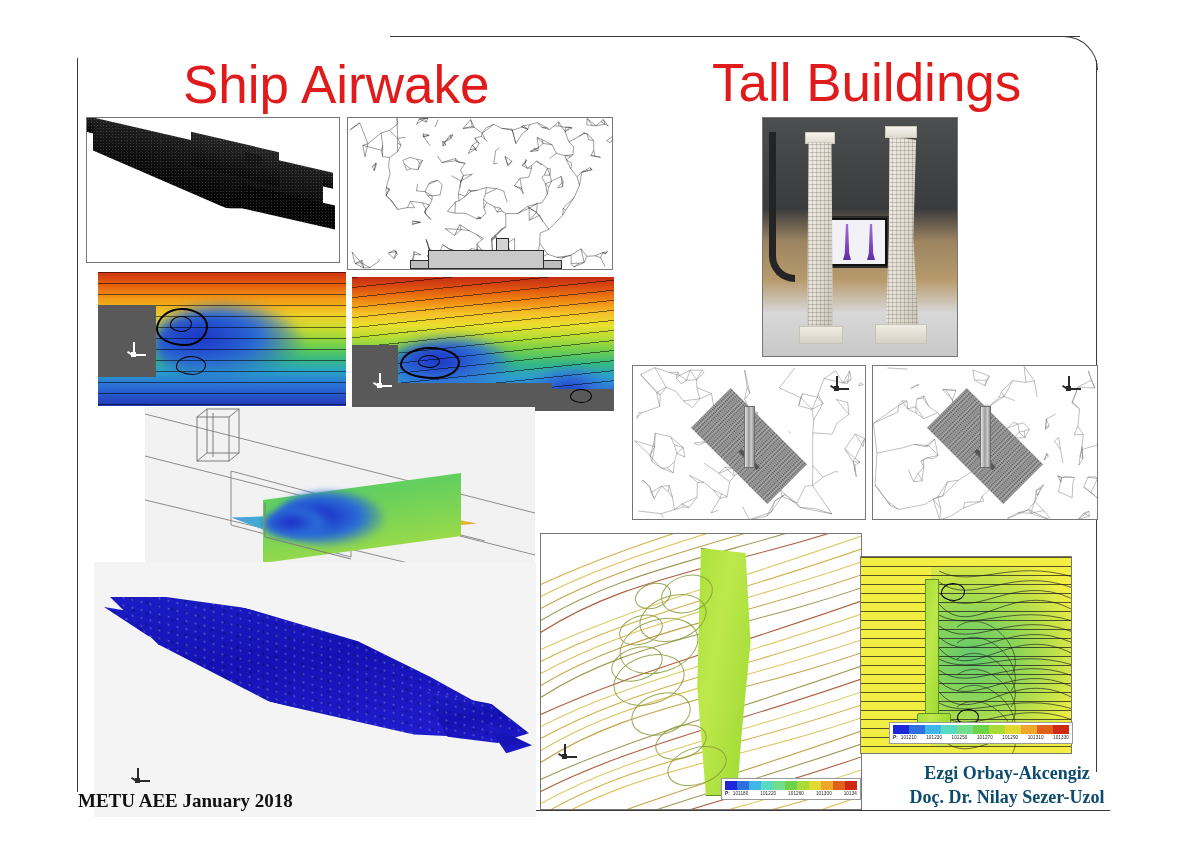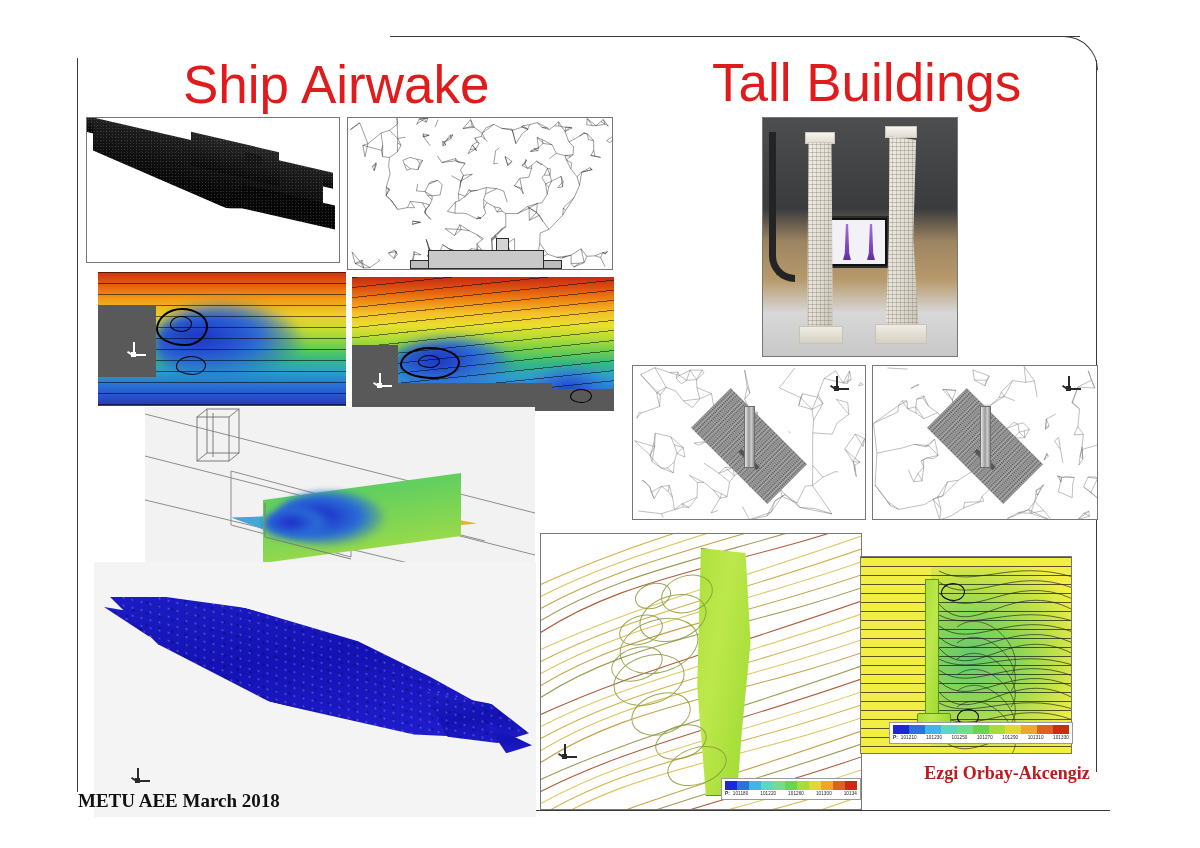--- a/index.html
+++ b/index.html
@@ -102,21 +102,21 @@
   }
   .footer-right {
     position: absolute;
     left: 862px;
     top: 761px;
     width: 290px;
     text-align: center;
     font-family: "Liberation Serif", serif;
     font-weight: bold;
     font-size: 18px;
-    color: #b91c1c;
+    color: #0c4a6e;
     line-height: 1.35;
   }
 
   
   .panel {
     position: absolute;
     overflow: hidden;
     background: #fff;
   }
   .bordered { border: 1px solid #777; box-sizing: border-box; }
@@ -739,18 +739,19 @@
           <span>101230</span>
           <span>101250</span>
           <span>101270</span>
           <span>101290</span>
           <span>101310</span>
           <span>101330</span>
         </span>
     </div>
   </div>
 
-  <div class="footer-left">METU AEE March 2018</div>
+  <div class="footer-left">METU AEE January 2018</div>
   <div class="footer-right">
     <div>Ezgi Orbay-Akcengiz</div>
+    <div>Doç. Dr. Nilay Sezer-Uzol</div>
   </div>
 
 </div>
 
 </body></html>

